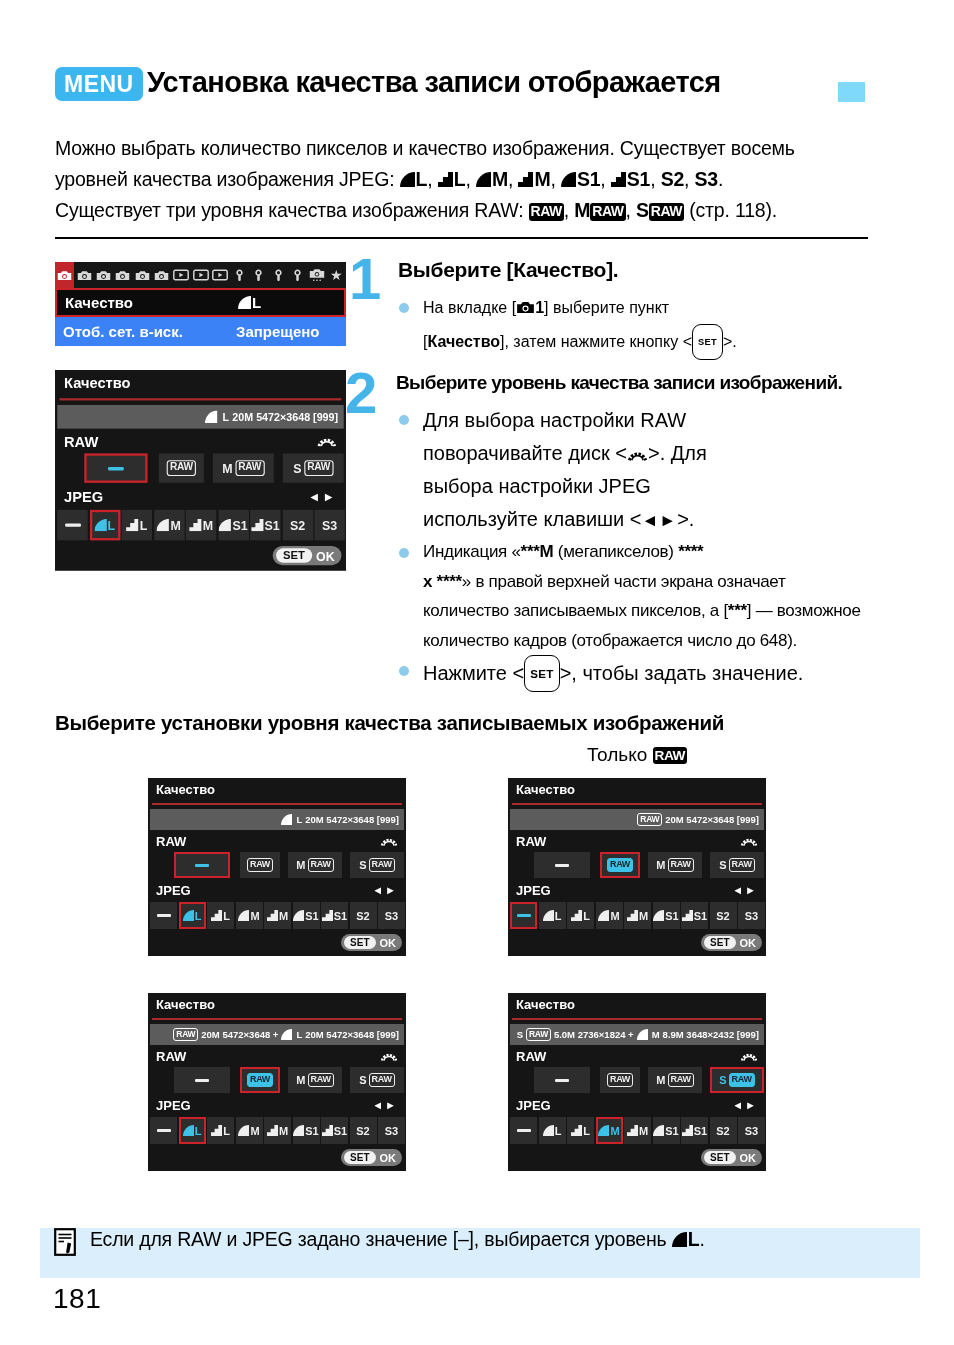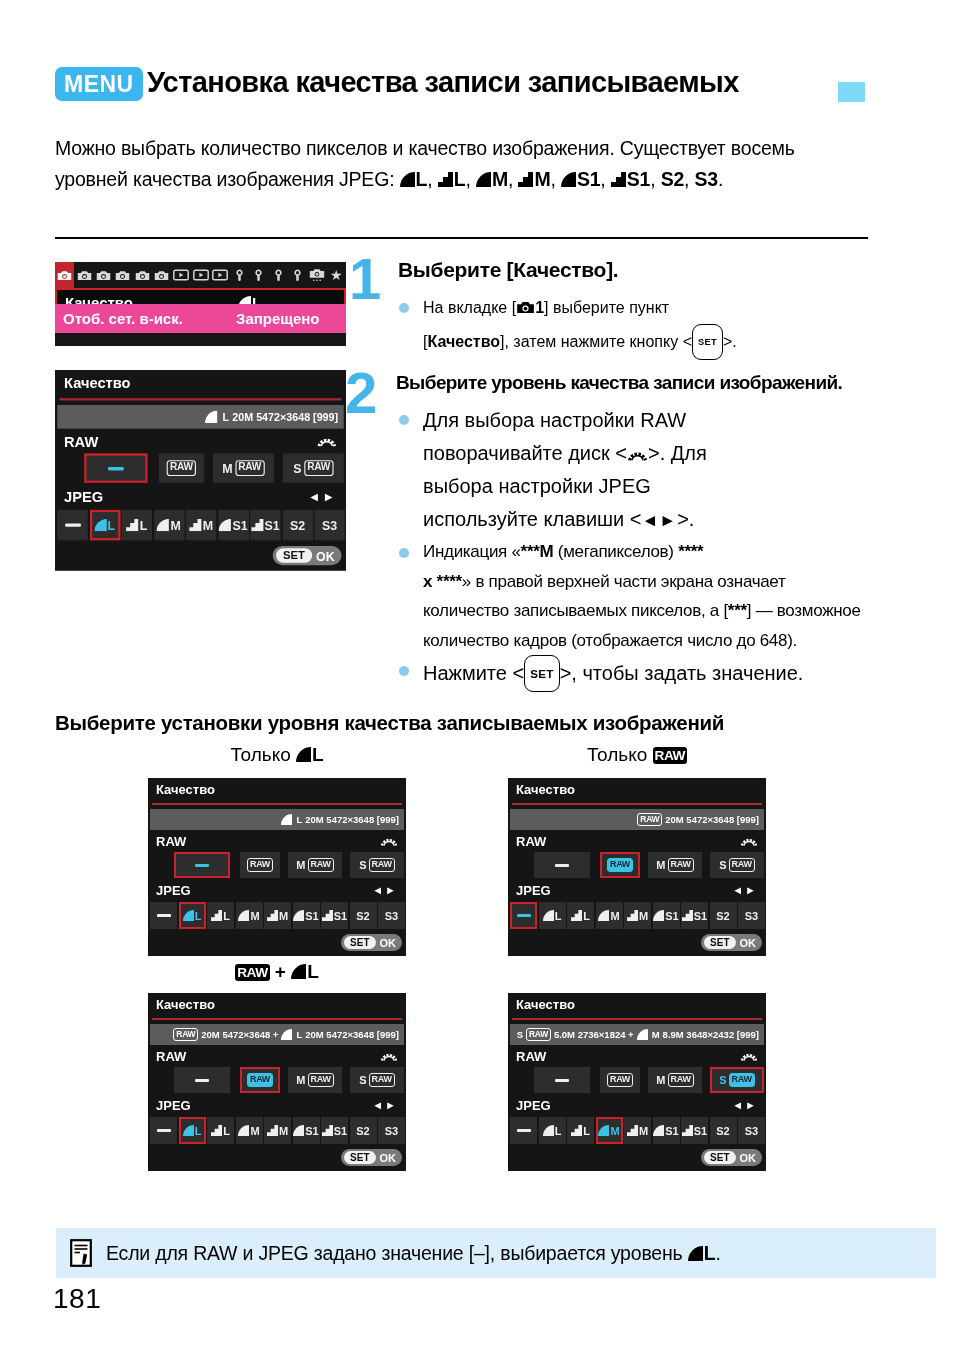--- a/index.html
+++ b/index.html
@@ -44,21 +44,21 @@
   .mscreen{position:absolute;left:55px;top:262px;width:291px;height:84px;background:#161616;}
   .tabbar{position:absolute;left:0;top:0;right:0;height:26px;display:flex;background:#161616;}
   .tab{flex:1;display:flex;align-items:center;justify-content:center;color:#d8d8d8;}
   .tab.active{background:#c0262b;color:#fff;}
   .tab .star{font-size:14px;line-height:1;}
   .mrow{position:absolute;left:0;right:0;height:29px;display:flex;align-items:center;color:#fff;
         font-size:15px;font-weight:bold;box-sizing:border-box;}
   .mrow .lbl{margin-left:8px;}
   .mrow .val{position:absolute;left:181px;display:flex;align-items:center;}
   .mrow.sel{top:26px;background:#0b0b0b;border:2px solid #cc2229;}
-  .mrow.plain{top:42px;background:#ec4899;}
+  .mrow.plain{top:55px;background:#3b82f6;}
   .qwrap{position:absolute;}
   .qscreen{position:relative;width:258px;height:178px;background:#151515;color:#fff;}
   .qtitle{position:absolute;left:8px;top:4px;font-size:13px;font-weight:bold;}
   .redline{position:absolute;left:4px;right:4px;top:25px;height:2px;background:#a82a2e;}
   .infobar{position:absolute;left:2px;right:2px;top:31px;height:21px;background:#5c5c5c;
            display:flex;align-items:center;justify-content:flex-end;padding:0 5px;gap:3px;
            font-size:9.5px;font-weight:bold;white-space:nowrap;box-sizing:border-box;}
   .rowlab{position:absolute;left:8px;font-size:13px;font-weight:bold;}
   .dialpos{position:absolute;right:8px;top:57px;line-height:0;}
   .arrows{position:absolute;right:8px;top:106px;font-size:11px;font-weight:bold;letter-spacing:2px;}
@@ -71,50 +71,51 @@
   .opt.sel .scr-badge{background:#3ec1e6;color:#0e2830;border-color:#3ec1e6;}
   .opt .pre{font-size:11px;font-weight:bold;margin-right:1px;}
   .opt .jl{font-size:11px;font-weight:bold;}
   .infobar .scr-badge{font-size:8.5px;}
   .setok{position:absolute;right:4px;top:156px;height:17px;border-radius:9px;background:#7a7a7a;
          display:flex;align-items:center;padding:0 6px 0 3px;gap:4px;}
   .setpill{background:#f2f2f2;color:#111;font-size:10px;font-weight:bold;border-radius:7px;
            padding:0 6px;line-height:13px;}
   .oktxt{color:#fff;font-size:11px;font-weight:bold;}
   
-  .note{position:absolute;left:56px;top:1228px;width:880px;height:50px;background:#daeffb;
-        display:flex;align-items:center;}
+  .note{position:absolute;left:40px;top:1228px;width:880px;height:50px;background:#daeffb;
+        display:flex;align-items:flex-start;}
   .note-ic{margin:0 14px 0 14px;line-height:0;}
   .note-tx{font-size:19.5px;letter-spacing:-.2px;}
   .pageno{position:absolute;left:53px;top:1283px;font-size:28px;letter-spacing:.5px;}
 </style>
 </head>
 <body>
 
 <div class="page ctx-print">
 
   <div class="hdr-badge">MENU</div>
-  <div class="hdr-title">Установка качества записи записываемых</div>
+  <div class="hdr-title">Установка качества записи отображается</div>
   <div class="hdr-square"></div>
 
   <div class="intro">
     <div>Можно выбрать количество пикселов и качество изображения. Существует восемь</div>
     <div>уровней качества изображения JPEG: <span class="qicon"><svg width="15" height="15" viewBox="0 0 13 13">
             <path d="M13 0 A13 13 0 0 0 0 13 L13 13 Z" fill="currentColor"></path>
           </svg></span><b class="qlabel">L</b>, <span class="qicon"><svg width="15" height="15" viewBox="0 0 13 13">
             <path d="M13 0 L13 13 L0 13 L0 8.7 L4.3 8.7 L4.3 4.3 L8.7 4.3 L8.7 0 Z" fill="currentColor"></path>
           </svg></span><b class="qlabel">L</b>, <span class="qicon"><svg width="15" height="15" viewBox="0 0 13 13">
             <path d="M13 0 A13 13 0 0 0 0 13 L13 13 Z" fill="currentColor"></path>
           </svg></span><b class="qlabel">M</b>, <span class="qicon"><svg width="15" height="15" viewBox="0 0 13 13">
             <path d="M13 0 L13 13 L0 13 L0 8.7 L4.3 8.7 L4.3 4.3 L8.7 4.3 L8.7 0 Z" fill="currentColor"></path>
           </svg></span><b class="qlabel">M</b>, <span class="qicon"><svg width="15" height="15" viewBox="0 0 13 13">
             <path d="M13 0 A13 13 0 0 0 0 13 L13 13 Z" fill="currentColor"></path>
           </svg></span><b class="qlabel">S1</b>, <span class="qicon"><svg width="15" height="15" viewBox="0 0 13 13">
             <path d="M13 0 L13 13 L0 13 L0 8.7 L4.3 8.7 L4.3 4.3 L8.7 4.3 L8.7 0 Z" fill="currentColor"></path>
           </svg></span><b class="qlabel">S1</b>, <b>S2</b>, <b>S3</b>.</div>
+    <div>Существует три уровня качества изображения RAW: <span class="raw-badge">RAW</span>, <b class="raw-pre">M</b><span class="raw-badge">RAW</span>, <b class="raw-pre">S</b><span class="raw-badge">RAW</span> (стр. 118).</div>
   </div>
   <div class="rule"></div>
 
   <div class="stepnum" style="left:349px;top:250px;">1</div>
   <div class="stephead" style="left:398px;top:258px;">Выберите [Качество].</div>
   <div class="bullets" style="left:398px;top:292px;">
       <div class="bullet big">
         <span class="dot"></span>
         <div>На вкладке [<span class="qicon cam-ic"><svg width="19" height="13" viewBox="0 0 20 14">
               <path d="M1 3.5 H5.2 L7 1.2 H13 L14.8 3.5 H19 V13 H1 Z" fill="currentColor"></path>
@@ -355,23 +356,20 @@
           <div class="setok">
             <span class="setpill">SET</span>
             <span class="oktxt">OK</span>
           </div>
         </div>
       </div>
   </div>
 
   <div class="sec-head">Выберите установки уровня качества записываемых изображений</div>
 
-  <div class="caption" style="left:148px;top:744px;">Только <span class="qicon"><svg width="15" height="15" viewBox="0 0 13 13">
-          <path d="M13 0 A13 13 0 0 0 0 13 L13 13 Z" fill="currentColor"></path>
-        </svg></span><b class="qlabel">L</b></div>
   <div class="caption" style="left:508px;top:744px;">Только <span class="raw-badge">RAW</span></div>
   <div class="qwrap" style="left:148px;top:778px;">
       <div class="qscreen">
         <div class="qtitle">Качество</div>
         <div class="redline"></div>
         <div class="infobar"><span class="qicon">
             <svg width="11" height="11" viewBox="0 0 13 13">
               <path d="M13 0 A13 13 0 0 0 0 13 L13 13 Z" fill="currentColor"></path>
             </svg>
           </span><b class="qlabel">L</b> 20M 5472×3648 [999]</div>
@@ -542,23 +540,20 @@
         <div class="opt" style="left: 230px; width: 27px; top: 124px; height: 27px;">
           <span class="jl">S3</span>
         </div>
         <div class="setok">
           <span class="setpill">SET</span>
           <span class="oktxt">OK</span>
         </div>
       </div>
     </div>
 
-  <div class="caption" style="left:148px;top:961px;"><span class="raw-badge">RAW</span><b> + </b><span class="qicon"><svg width="15" height="15" viewBox="0 0 13 13">
-          <path d="M13 0 A13 13 0 0 0 0 13 L13 13 Z" fill="currentColor"></path>
-        </svg></span><b class="qlabel">L</b></div>
   <div class="qwrap" style="left:148px;top:993px;">
       <div class="qscreen">
         <div class="qtitle">Качество</div>
         <div class="redline"></div>
         <div class="infobar"><span class="scr-badge">RAW</span> 20M 5472×3648 + <span class="qicon">
             <svg width="11" height="11" viewBox="0 0 13 13">
               <path d="M13 0 A13 13 0 0 0 0 13 L13 13 Z" fill="currentColor"></path>
             </svg>
           </span><b class="qlabel">L</b> 20M 5472×3648 [999]</div>
         <div class="rowlab" style="top: 56px;">RAW</div>

